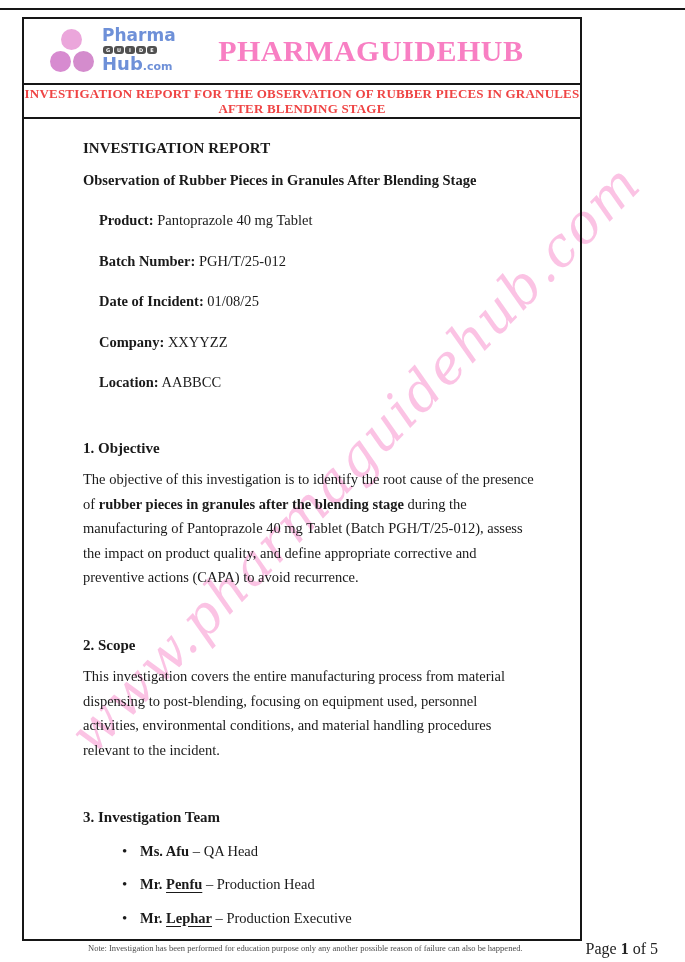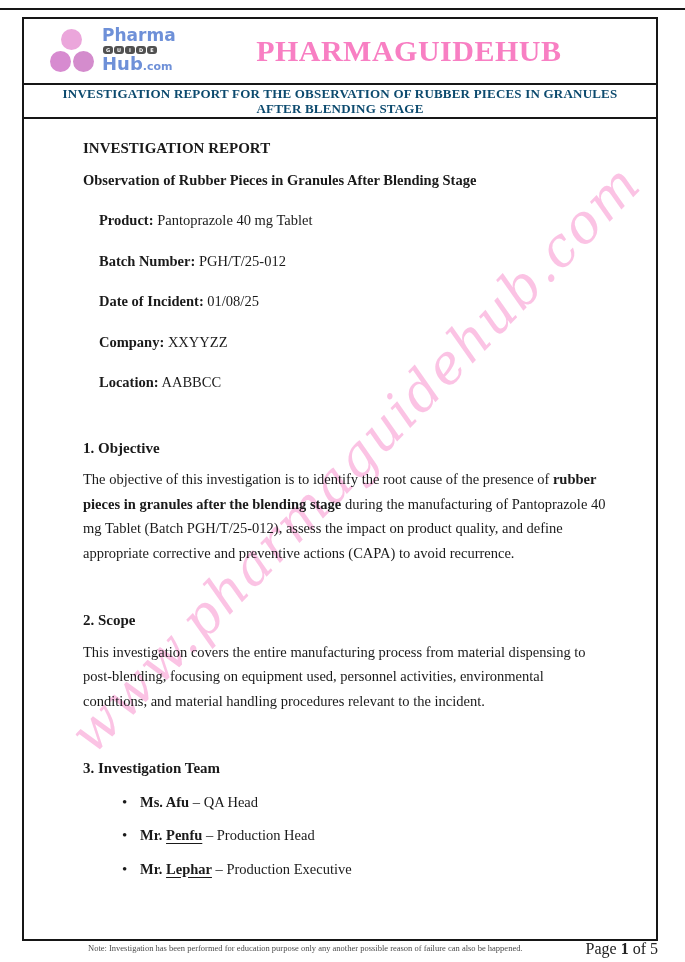--- a/index.html
+++ b/index.html
@@ -8,21 +8,21 @@
     font-family:"Liberation Serif","DejaVu Serif",serif;color:#1a1a1a;
   }
   .top-rule{position:absolute;left:0;top:8px;width:685px;border-top:2px solid #161616;}
   .watermark{
     position:absolute;left:80px;top:712px;transform-origin:0 50%;
     transform:rotate(-46deg);white-space:nowrap;z-index:0;
     font-family:"DejaVu Serif","Liberation Serif",serif;font-style:italic;
     font-size:54px;letter-spacing:2px;color:#f893cf;opacity:0.55;
   }
   .frame{
-    position:absolute;left:22px;top:17px;width:636px;height:924px;
+    position:absolute;left:22px;top:17px;width:560px;height:924px;
     border:2px solid #161616;box-sizing:border-box;z-index:1;background:transparent;
   }
   
   .header-row{display:flex;align-items:center;height:66px;border-bottom:2px solid #161616;box-sizing:border-box;}
   .logo{display:flex;align-items:center;margin-left:26px;gap:7px;}
   .logo-circles{position:relative;width:45px;height:44px;}
   .logo-circles .c{position:absolute;width:21px;height:21px;border-radius:50%;}
   .c1{left:11px;top:0;background:#eba6db;}
   .c2{left:0;top:22px;background:#d78bd0;}
   .c3{left:23px;top:22px;background:#d48ccd;}
@@ -40,21 +40,21 @@
     flex:1;text-align:center;font-weight:bold;font-size:30px;letter-spacing:0.5px;
     color:#f87fc3;padding-right:14px;
   }
   
   .title-band{
     height:34px;border-bottom:2px solid #161616;box-sizing:border-box;
     display:flex;align-items:center;justify-content:center;
   }
   .doc-title{
     text-align:center;font-weight:bold;font-size:13px;line-height:15px;
-    color:#0c4a6e;max-width:600px;letter-spacing:0.2px;
+    color:#ef4444;max-width:600px;letter-spacing:0.2px;
   }
   
   .body{position:relative;padding:17px 45px 0 59px;font-size:14.5px;line-height:24.5px;}
   .b{font-weight:bold;}
   .h-report{margin:0 0 7px 0;font-weight:bold;font-size:15px;}
   .subject{margin:0;font-weight:bold;}
   .meta{margin:16px;}
   .sec-h{margin:41px 0 0 0;font-weight:bold;font-size:15px;}
   .sec-h.gap43{margin-top:43px;}
   .para{margin:7px 0 0 0;}

